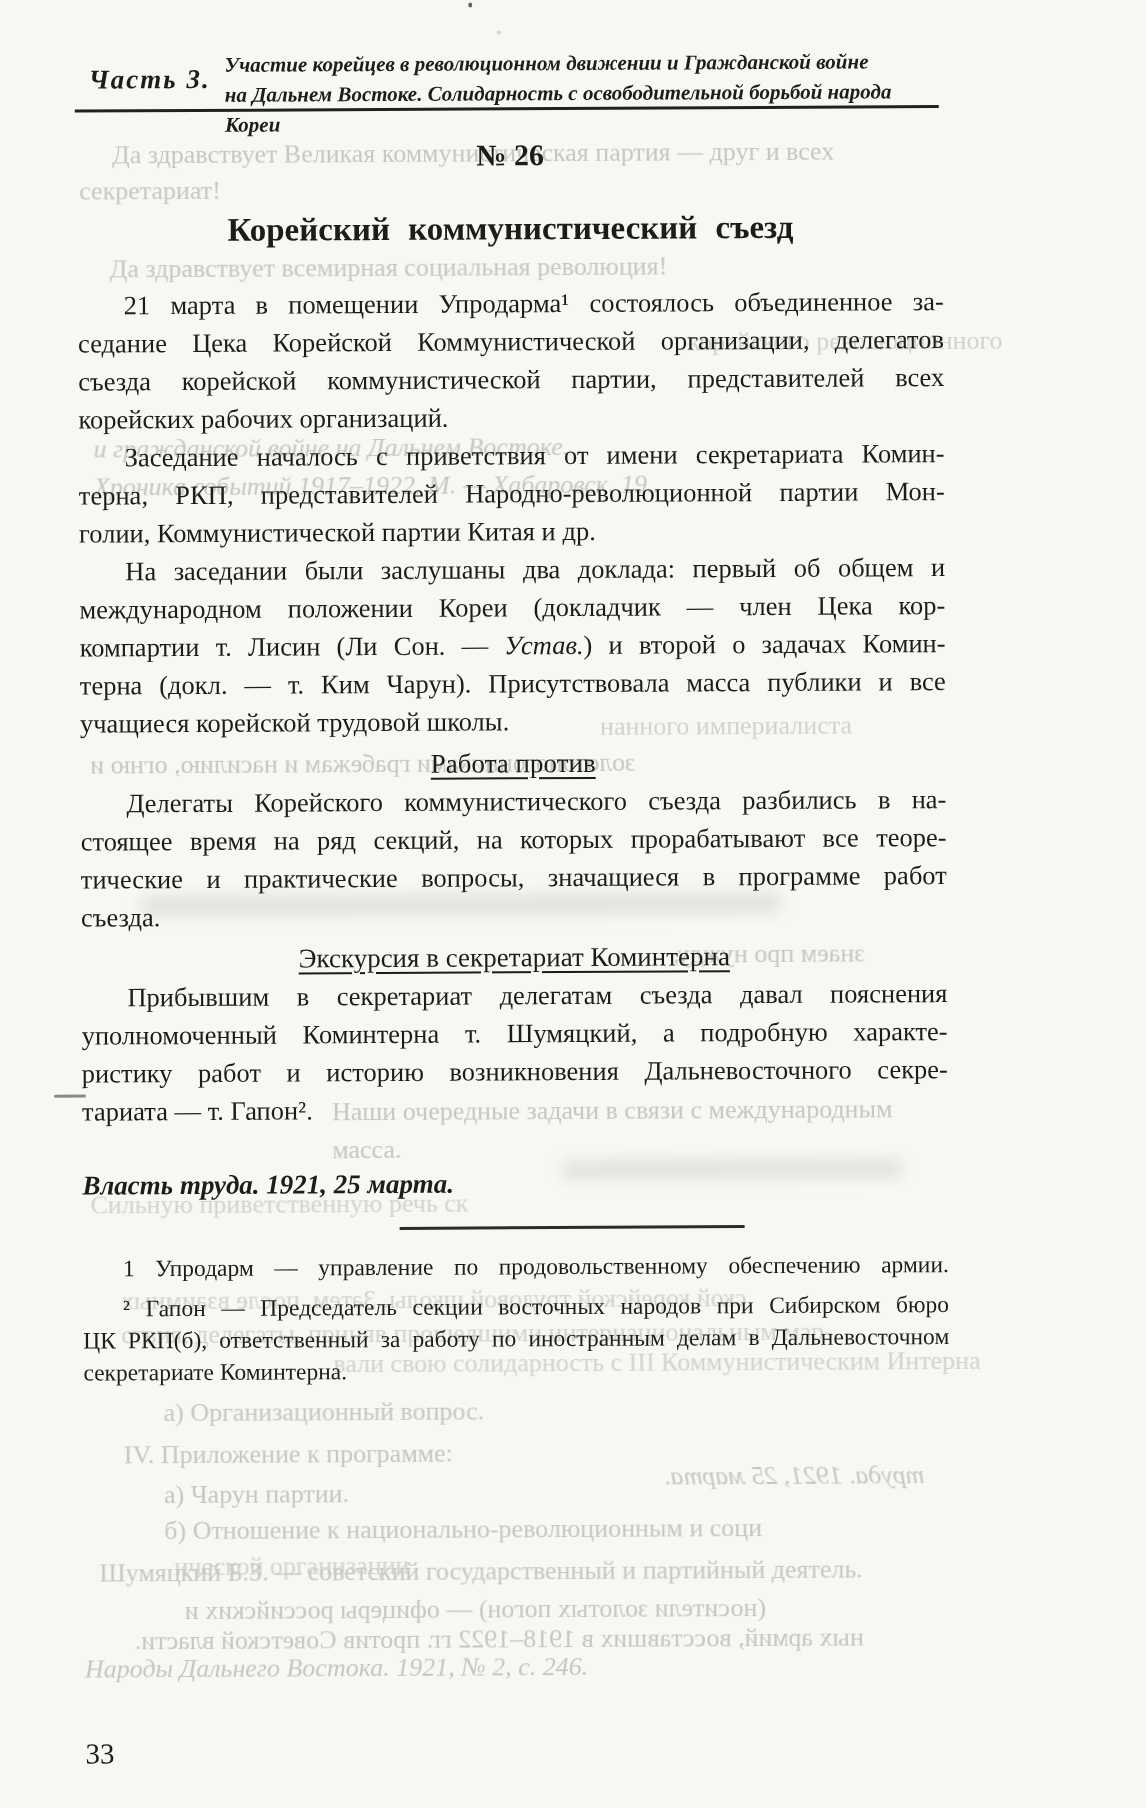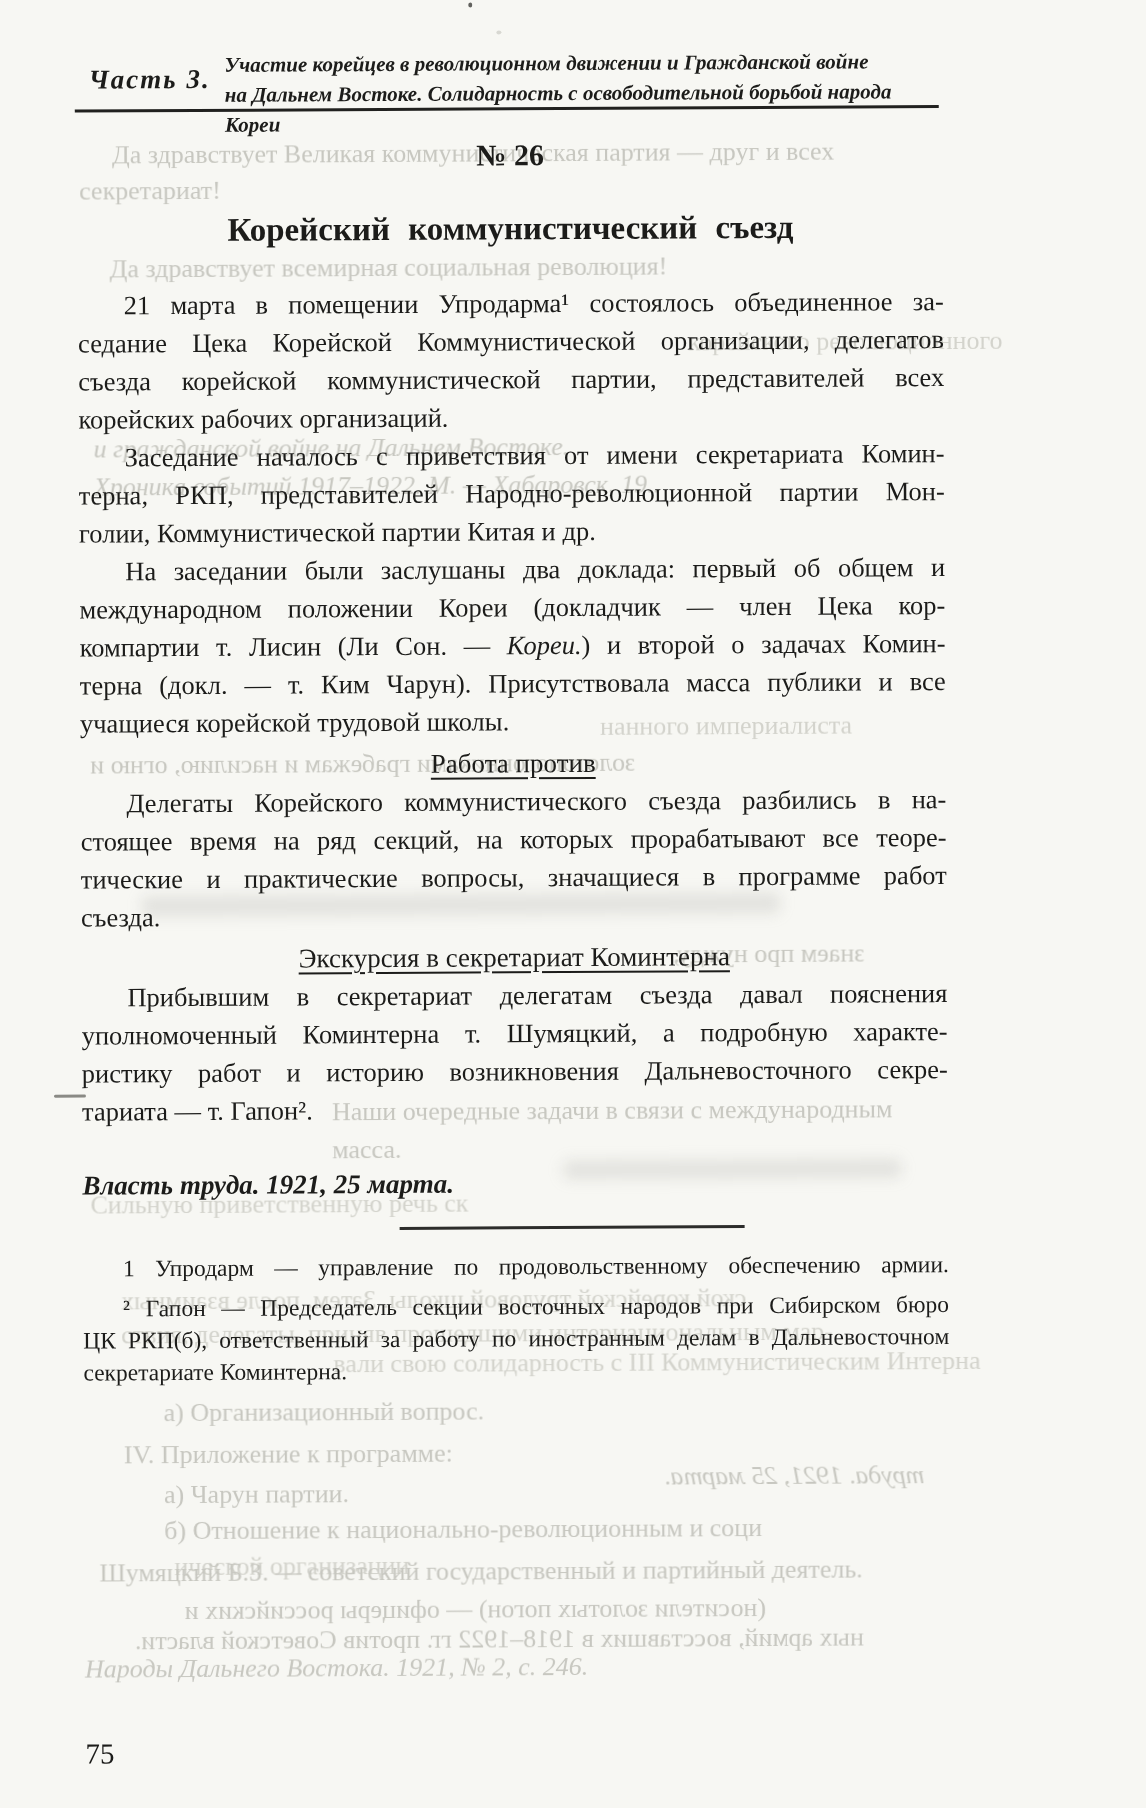--- a/index.html
+++ b/index.html
@@ -100,21 +100,21 @@
       <div class="ln">седание Цека Корейской Коммунистической организации, делегатов</div>
       <div class="ln">съезда корейской коммунистической партии, представителей всех</div>
       <div class="ln last">корейских рабочих организаций.</div>
 
       <div class="ln ind">Заседание началось с приветствия от имени секретариата Комин-</div>
       <div class="ln">терна, РКП, представителей Народно-революционной партии Мон-</div>
       <div class="ln last">голии, Коммунистической партии Китая и др.</div>
 
       <div class="ln ind">На заседании были заслушаны два доклада: первый об общем и</div>
       <div class="ln">международном положении Кореи (докладчик — член Цека кор-</div>
-      <div class="ln">компартии т. Лисин (Ли Сон. — <i>Кореи.</i>) и второй о задачах Комин-</div>
+      <div class="ln">компартии т. Лисин (Ли Сон. — <i>Устав.</i>) и второй о задачах Комин-</div>
       <div class="ln">терна (докл. — т. Ким Чарун). Присутствовала масса публики и все</div>
       <div class="ln last">учащиеся корейской трудовой школы.</div>
 
       <div class="shead"><span>Работа против</span></div>
 
       <div class="ln ind">Делегаты Корейского коммунистического съезда разбились в на-</div>
       <div class="ln">стоящее время на ряд секций, на которых прорабатывают все теоре-</div>
       <div class="ln">тические и практические вопросы, значащиеся в программе работ</div>
       <div class="ln last">съезда.</div>
 
@@ -129,19 +129,19 @@
     </div>
 
     <div class="fnrule"></div>
     <div class="fns">
       <div class="fn-ln fn1 ind">1 Упродарм — управление по продовольственному обеспечению армии.</div>
       <div class="fn-ln ind">² Гапон — Председатель секции восточных народов при Сибирском бюро</div>
       <div class="fn-ln">ЦК РКП(б), ответственный за работу по иностранным делам в Дальневосточном</div>
       <div class="fn-ln last">секретариате Коминтерна.</div>
     </div>
 
-    <div class="pageno">75</div>
+    <div class="pageno">33</div>
 
     <div class="speck" style="top:2px;left:472px;width:4px;height:5px;background:#62625e;"></div>
     <div class="speck" style="top:30px;left:500px;width:5px;height:4px;background:#d8d8d2;"></div>
     <div class="speck" style="top:1092px;left:52px;width:32px;height:3px;border-radius:2px;background:#8a8a85;"></div>
   </div>
 </div>
 
 </body></html>

